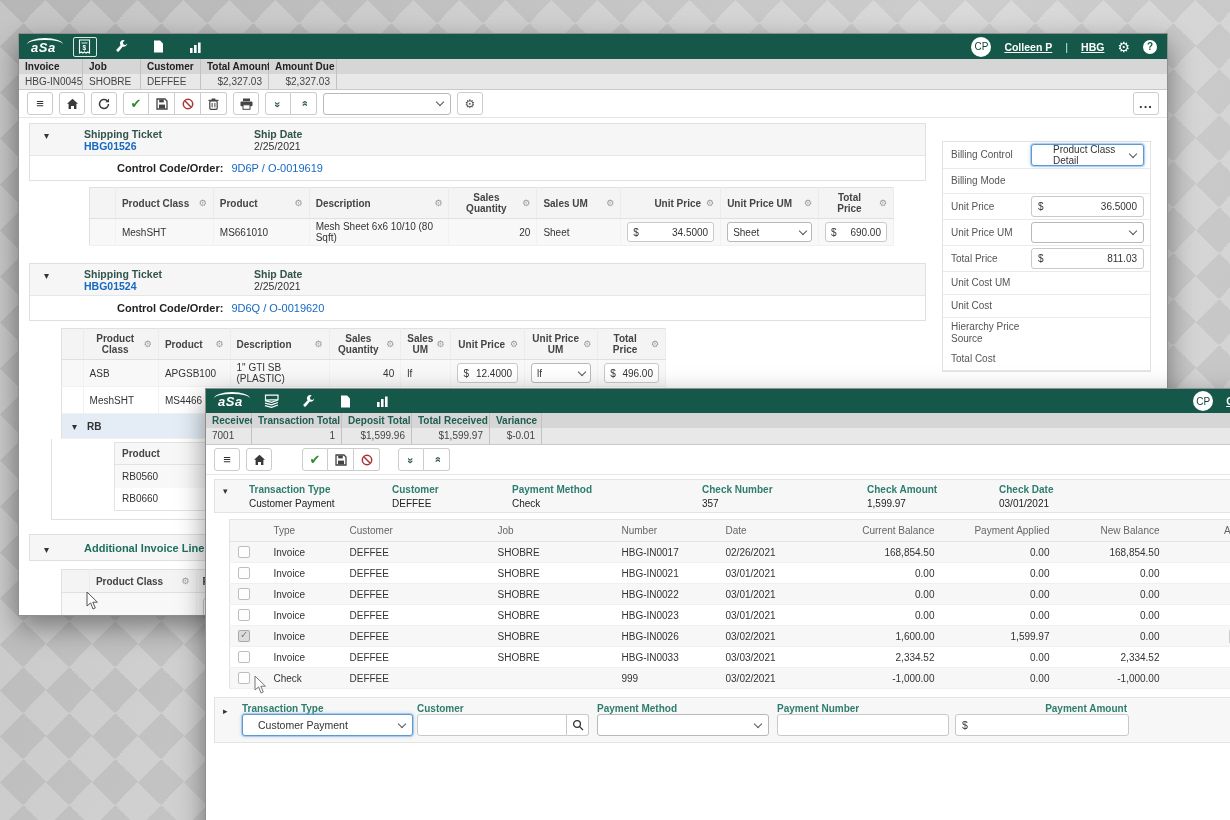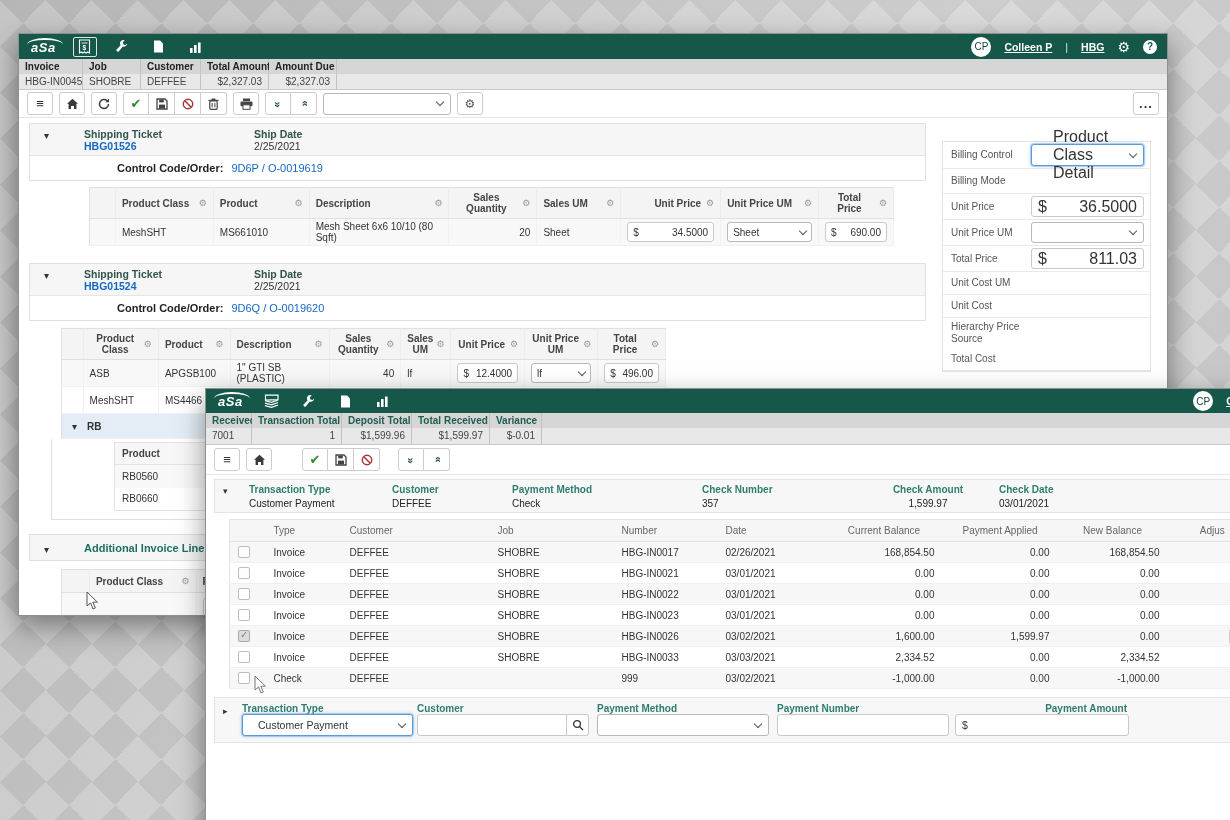--- a/index.html
+++ b/index.html
@@ -81,30 +81,30 @@
   .subdt th{background:#f7f7f7;border-bottom:1px solid #e3e3e3;padding:4px 7px;height:22px}
   .subdt td{padding:3px 7px;height:23px;border-right:1px solid #f1f1f1}
   .subdt tbody tr:nth-child(odd){background:#f8f8f8}
   
   .panel{position:absolute;left:923px;top:9px;width:209px}
   .panel-sel{border:1px solid #b5b5b5;border-radius:3px;height:23px;display:flex;align-items:center;justify-content:space-between;padding:0 8px;font-weight:bold;font-size:11px;color:#222;background:#fff}
   .ptable{margin-top:9px;border:1px solid #e2e2e2;background:#fff}
   .prow{display:flex;border-bottom:1px solid #e9e9e9;min-height:25px;align-items:center;padding:2px 6px 2px 8px}
   .plbl{width:80px;flex-shrink:0;font-size:10px;color:#555;line-height:1.2}
   .pval{flex:1}
-  .pval .sel,.pval .inp{height:21px;font-size:16px}
+  .pval .sel,.pval .inp{height:21px;font-size:10px}
   
   .txnband{margin:4px 8px 0;border:1px solid #e3e3e3;background:#f7f7f7;height:34px;position:relative;font-size:10px}
   .tfield{position:absolute;top:4px}
   .tlbl{color:#2e7d6e;font-weight:bold;font-size:10px;margin-bottom:3px;white-space:nowrap}
   .tval{color:#222;font-size:10px;white-space:nowrap}
-  .tfield.ra{text-align:center}
+  .tfield.ra{text-align:left}
   table.rt{border-collapse:collapse;font-size:10px;margin:6px 0 0 23px;border:1px solid #e3e3e3;background:#fff}
   .rt th{background:#f6f6f6;color:#666;font-weight:normal;text-align:left;padding:4px 8px;height:22px;border-bottom:1px solid #e3e3e3;white-space:nowrap}
-  .rt th.r{text-align:center}
+  .rt th.r{text-align:right}
   .rt td{padding:2px 8px;height:21px;border-bottom:1px solid #f0f0f0;white-space:nowrap}
   .rt td.r{text-align:right}
   .rt tbody tr:nth-child(odd){background:#f7f7f7}
   .cb{width:12px;height:12px;border:1px solid #bdbdbd;border-radius:2px;background:#fdfdfd;display:inline-block;position:relative;vertical-align:middle}
   .cb.on{background:#dcdcdc;border-color:#a8a8a8}
   .cb.on::after{content:"\2713";position:absolute;left:1px;top:-2px;font-size:10px;color:#808080}
   .rowmenu{display:none;width:20px;height:15px;border:1px solid #ccc;border-radius:2px;background:#fff;align-items:center;justify-content:center;font-size:9px;color:#555}
   .rowmenu.show{display:inline-flex}
   .formband{margin:8px 8px 0;border:1px solid #e3e3e3;background:#f7f7f7;height:46px;position:relative}
   .ffield{position:absolute;top:4px}

